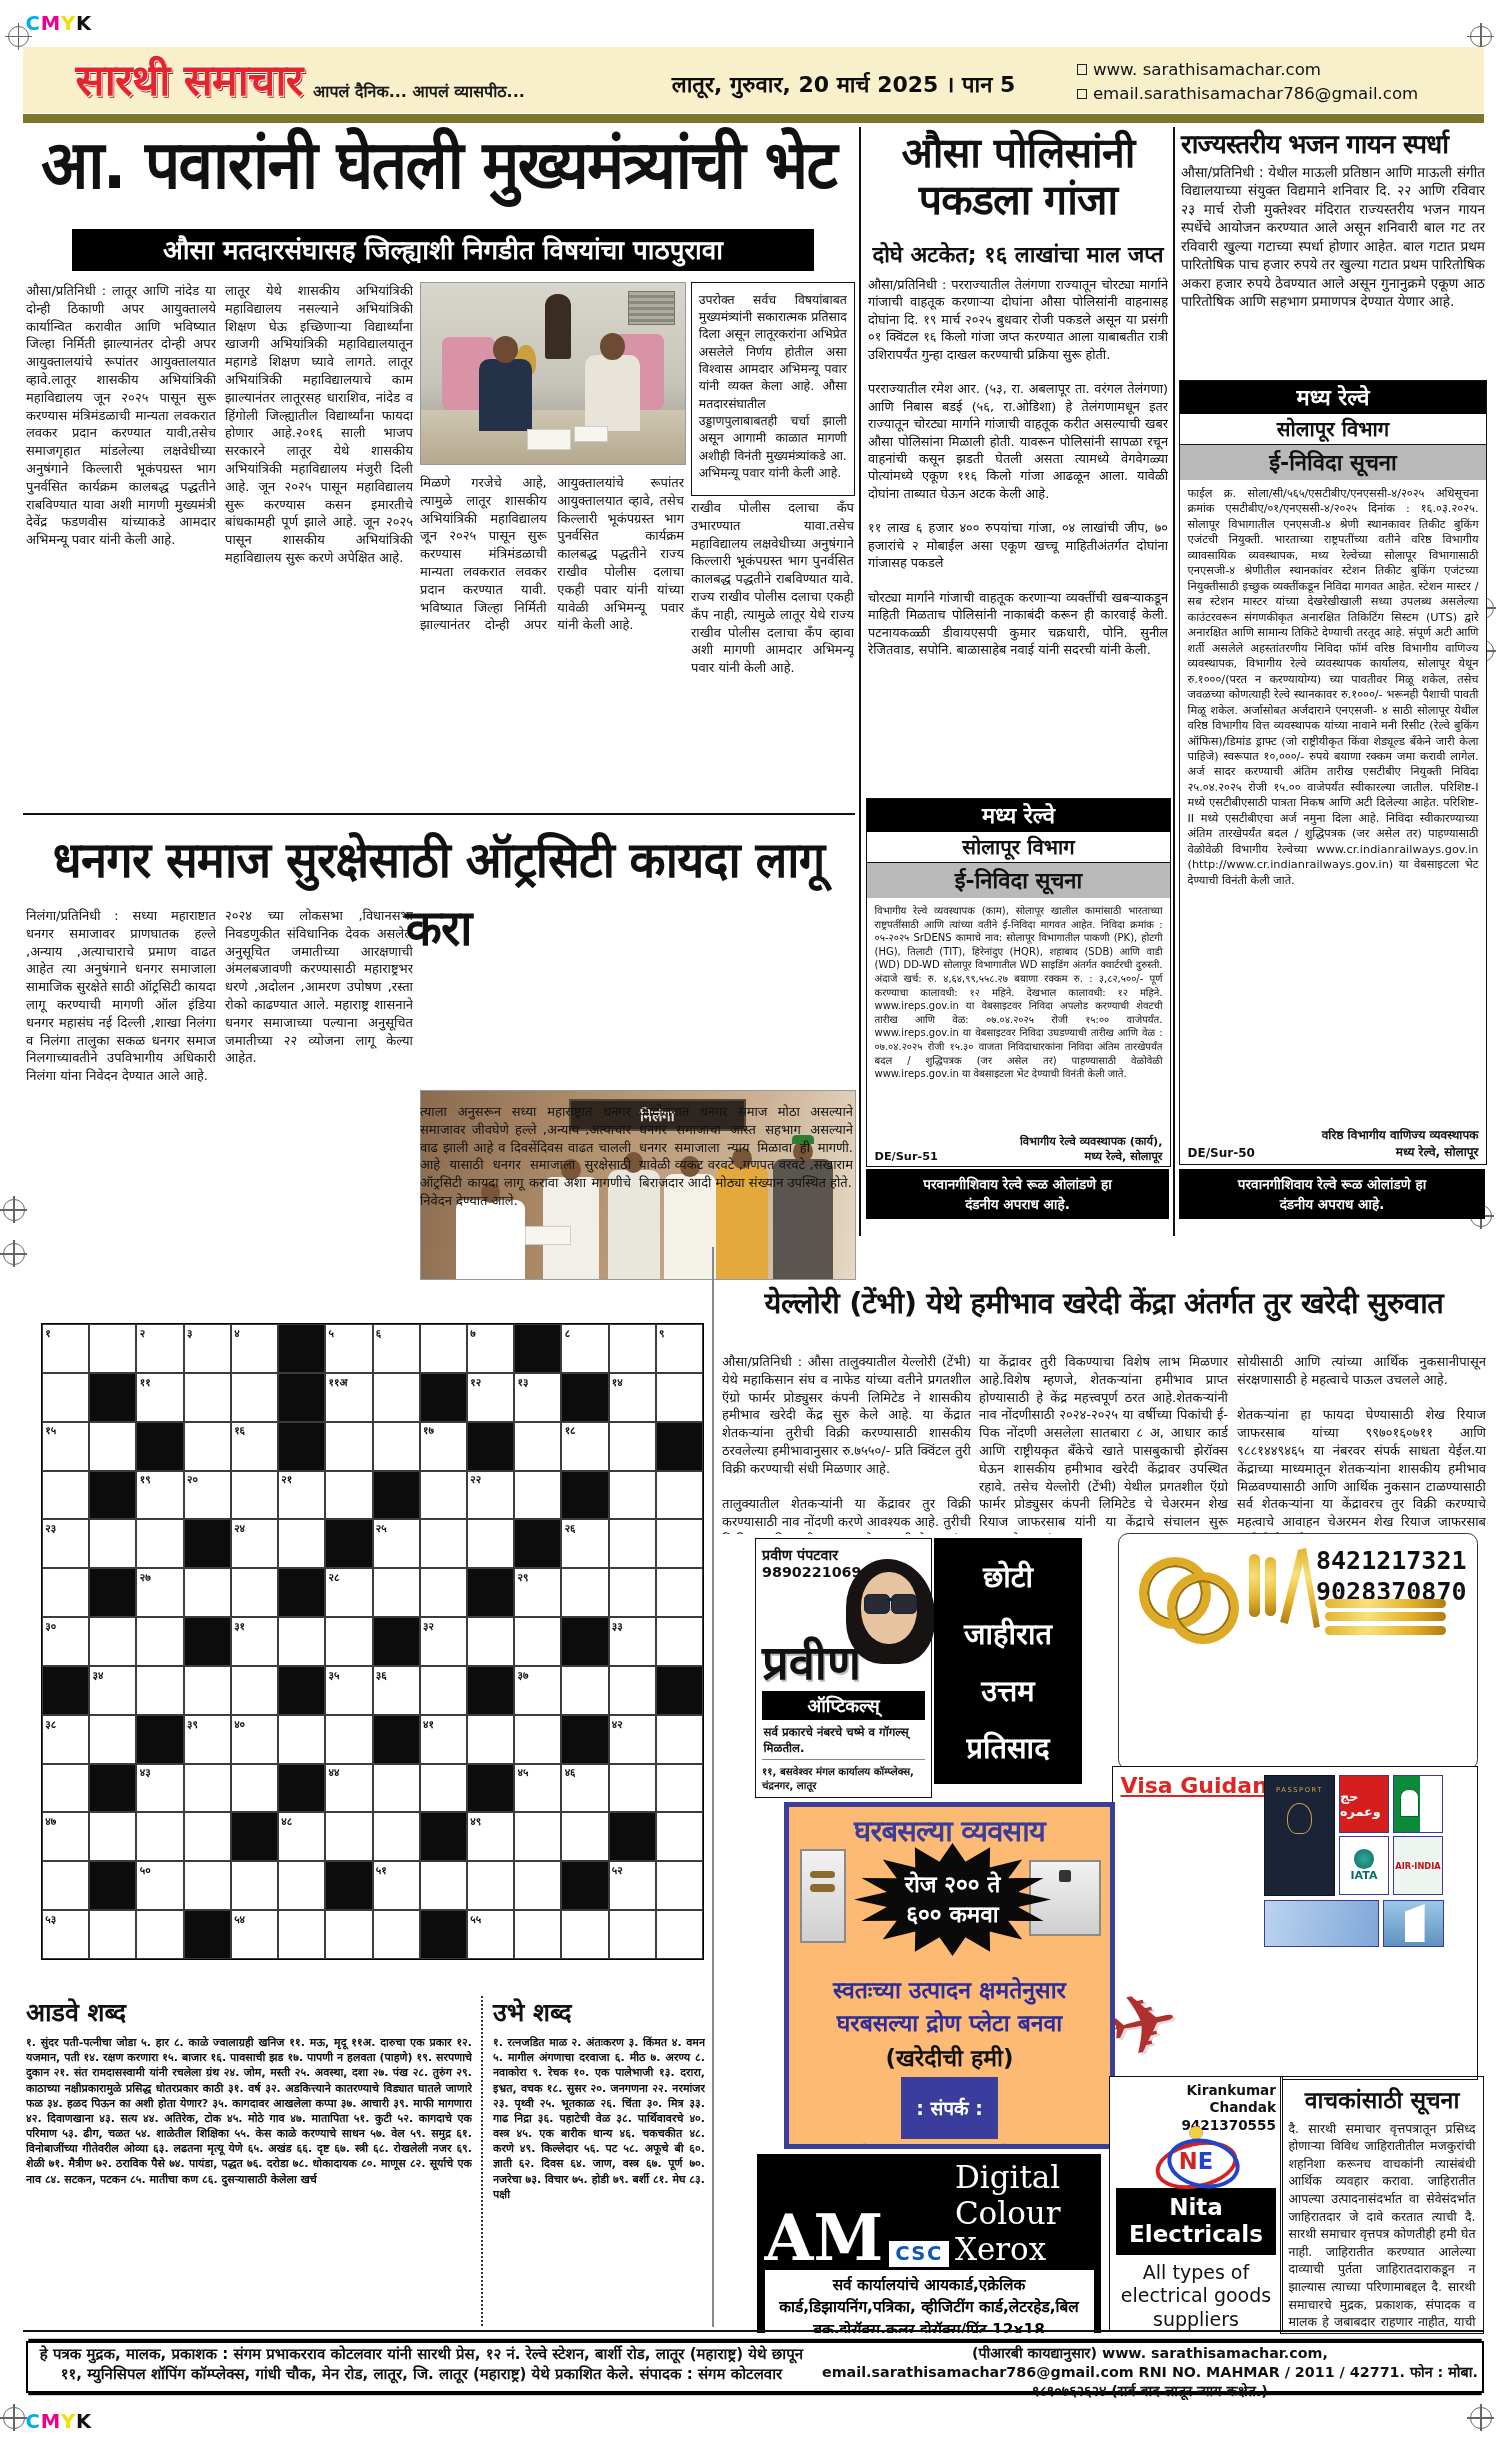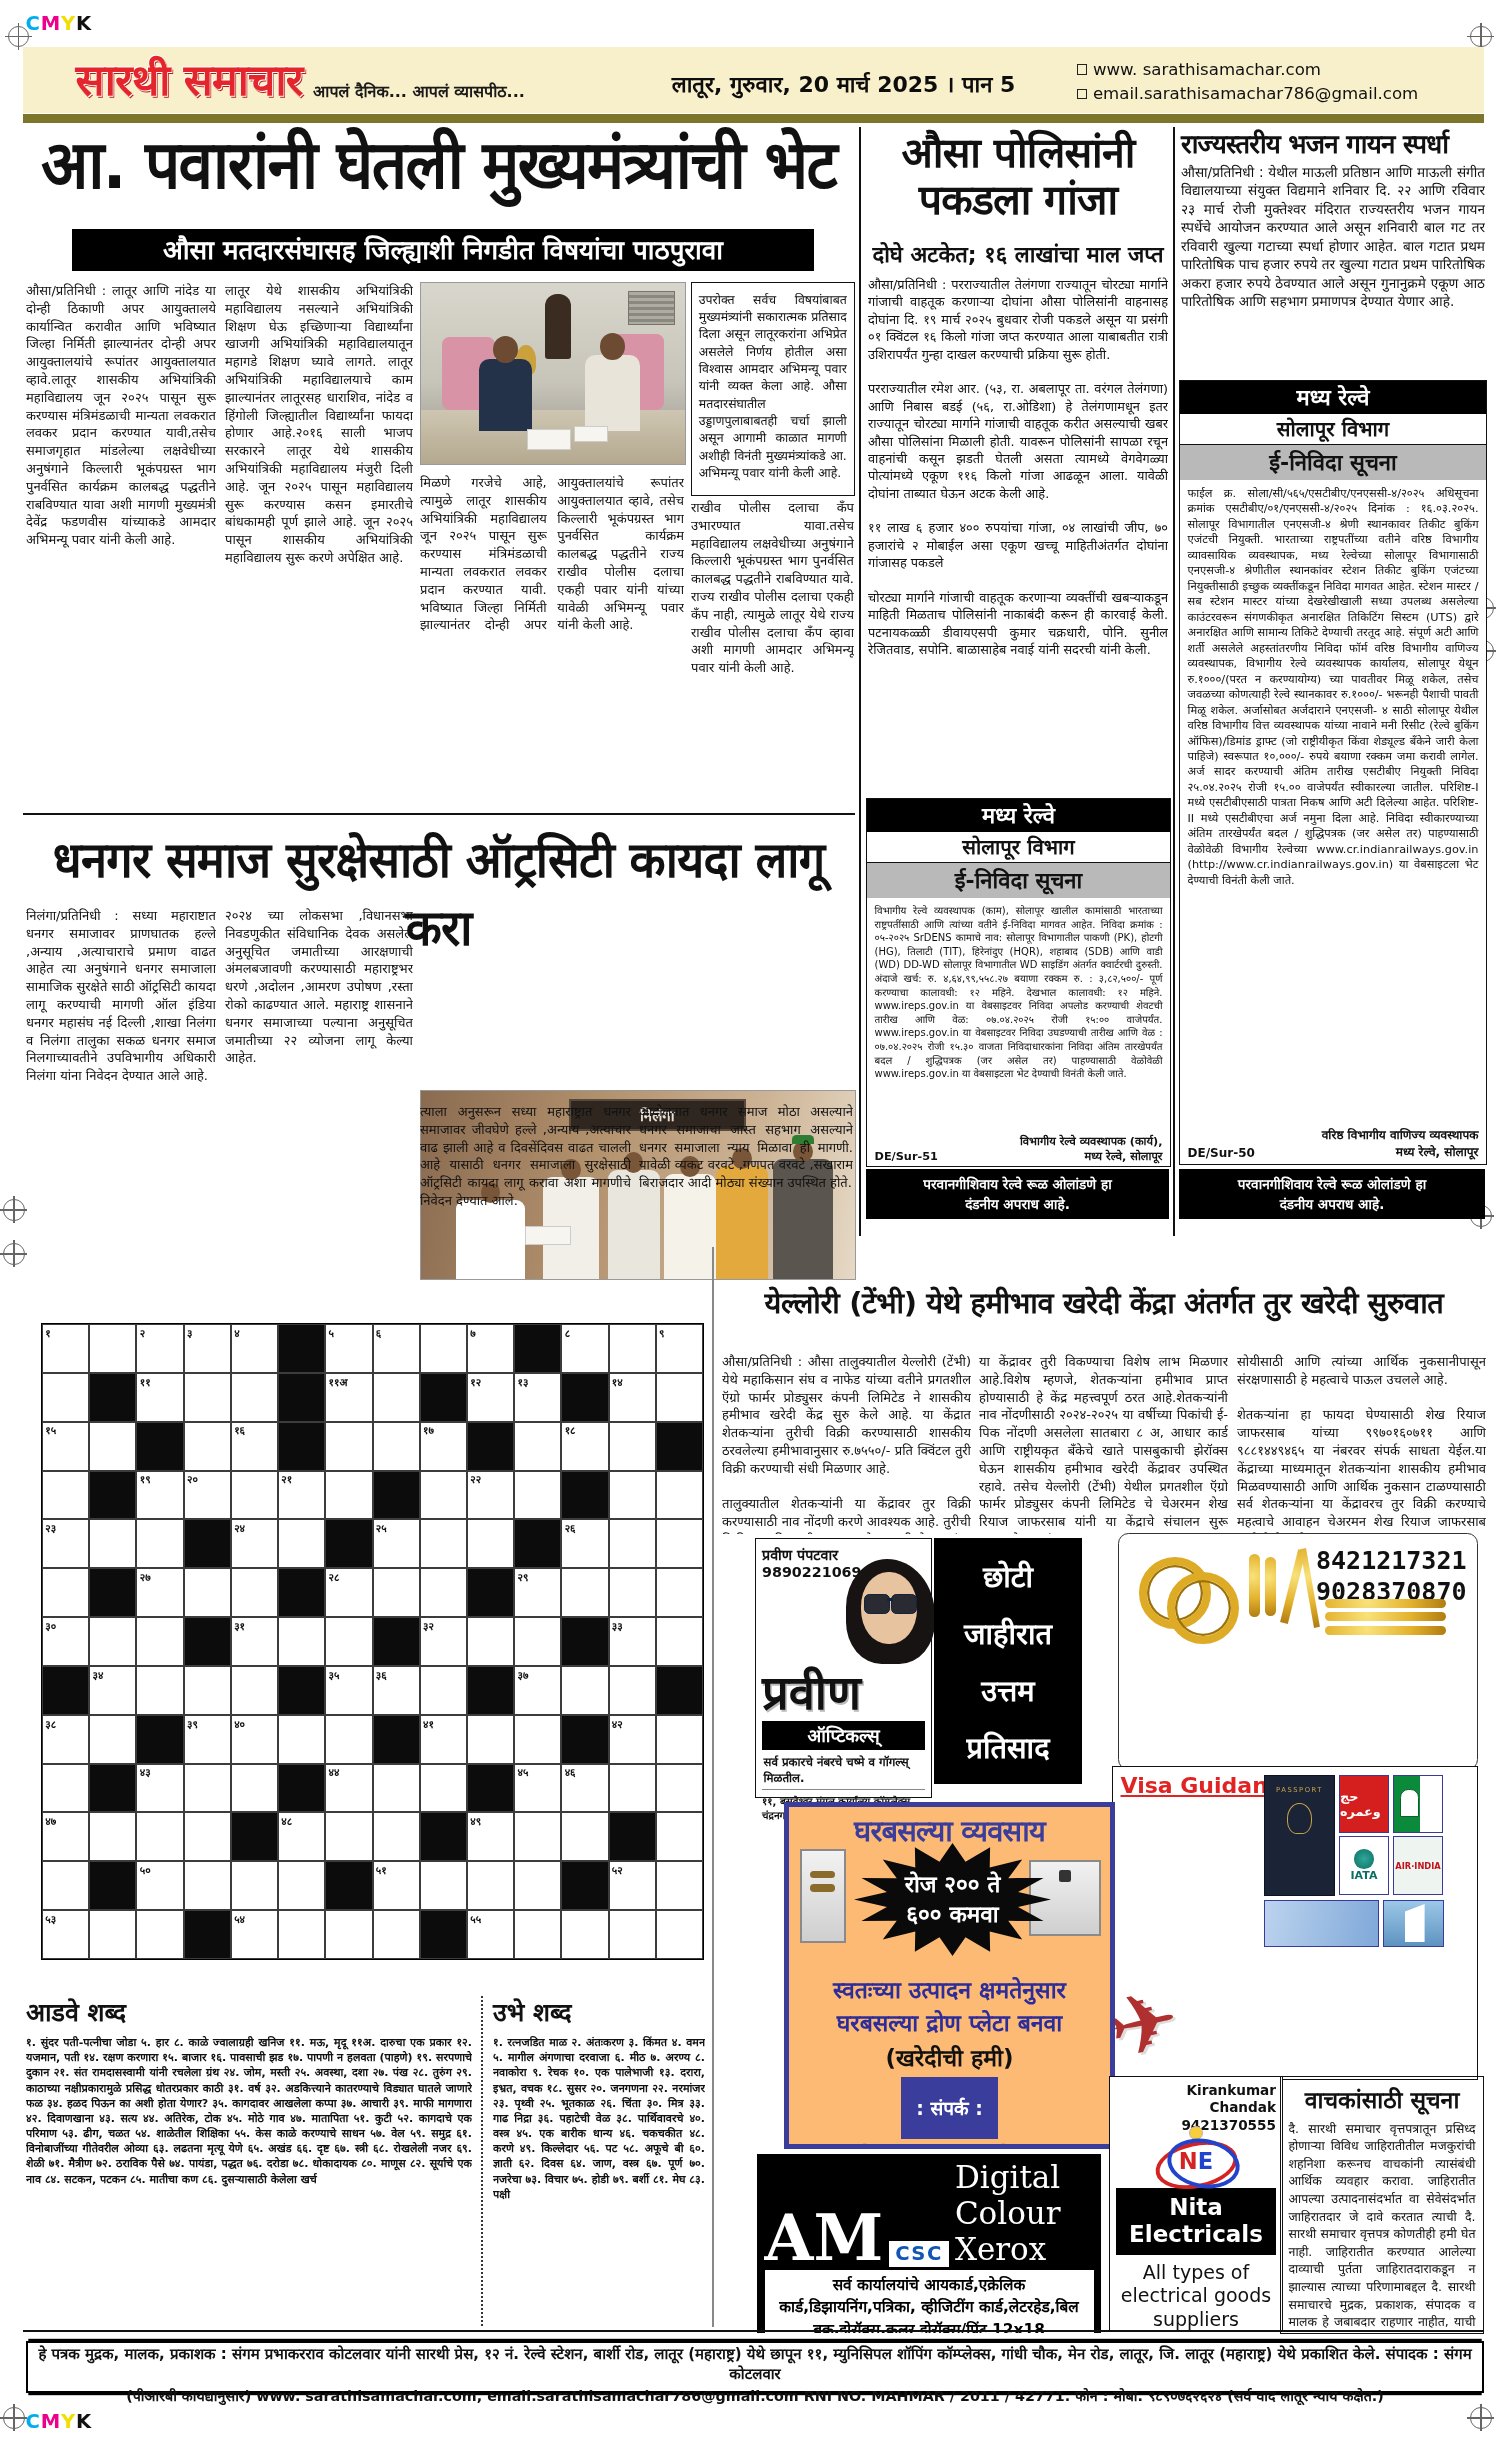--- a/index.html
+++ b/index.html
@@ -150,21 +150,21 @@
   .ne-bulb{position:absolute;left:50%;top:-12px;transform:translateX(-50%);width:12px;height:12px;border-radius:50%;background:#f7cf3a;border:1.5px solid #caa;}
   .nita-bar{background:#000;color:#fff;font-size:23px;font-weight:700;text-align:center;line-height:1.2;padding:6px 0;}
   .nita-desc{font-size:19px;text-align:center;line-height:1.25;}
   .nita-mail{font-size:13px;text-align:center;}
 
   .vachak{border:1.9px solid #111;}
   .vk-t{font-size:23px;font-weight:700;text-align:center;}
   .vk-b{font-size:12.4px;line-height:1.42;text-align:justify;font-weight:500;}
 
   .footerbox{border:2.3px solid #000;box-shadow:0 -4.5px 0 -2.3px #000,0 4.5px 0 -2.3px #000;
-             display:flex;flex-direction:column;justify-content:flex-start;gap:3px;}
+             display:flex;flex-direction:row;justify-content:flex-end;gap:3px;}
   .ft1{font-size:15px;font-weight:700;text-align:center;}
   .ft2{font-size:14.3px;font-weight:600;text-align:center;}
 </style>
 </head>
 <body>
 
 <div class="page">
 
   <div class="cmyk abs" style="left:25.6px;top:12px;"><span class="c">C</span><span class="m">M</span><span class="y">Y</span><span class="k">K</span></div>
   <div class="cmyk abs" style="left:25.6px;top:2410px;"><span class="c">C</span><span class="m">M</span><span class="y">Y</span><span class="k">K</span></div>
@@ -621,21 +621,21 @@
   <div class="adbox abs" style="left:755px;top:1538px;width:163px;height:246px;padding:6px;">
     <div class="pv-name">प्रवीण पंपटवार</div>
     <div class="pv-name">9890221069</div>
     <div class="pv-face">
       <div class="pv-hair"></div>
       <div class="pv-skin"></div>
       <div class="pv-glass"></div>
       <div class="pv-glass g2"></div>
       <div class="pv-bridge"></div>
     </div>
-    <div class="pv-big" style="margin-top:89px;">प्रवीण</div>
+    <div class="pv-big" style="margin-top:59px;">प्रवीण</div>
     <div class="pv-bar" style="margin-top:4.5px;">ऑप्टिकल्स्</div>
     <div class="pv-l1">सर्व प्रकारचे नंबरचे चष्मे व गॉगल्स् मिळतील.</div>
     <div class="pv-l2">११, बसवेश्वर मंगल कार्यालय कॉम्प्लेक्स, चंद्रनगर, लातूर</div>
   </div>
 
   <div class="chhoti abs" style="left:934px;top:1538px;width:148px;height:246px;">
       <div>छोटी</div>
       <div>जाहीरात</div>
       <div>उत्तम</div>
       <div>प्रतिसाद</div>

